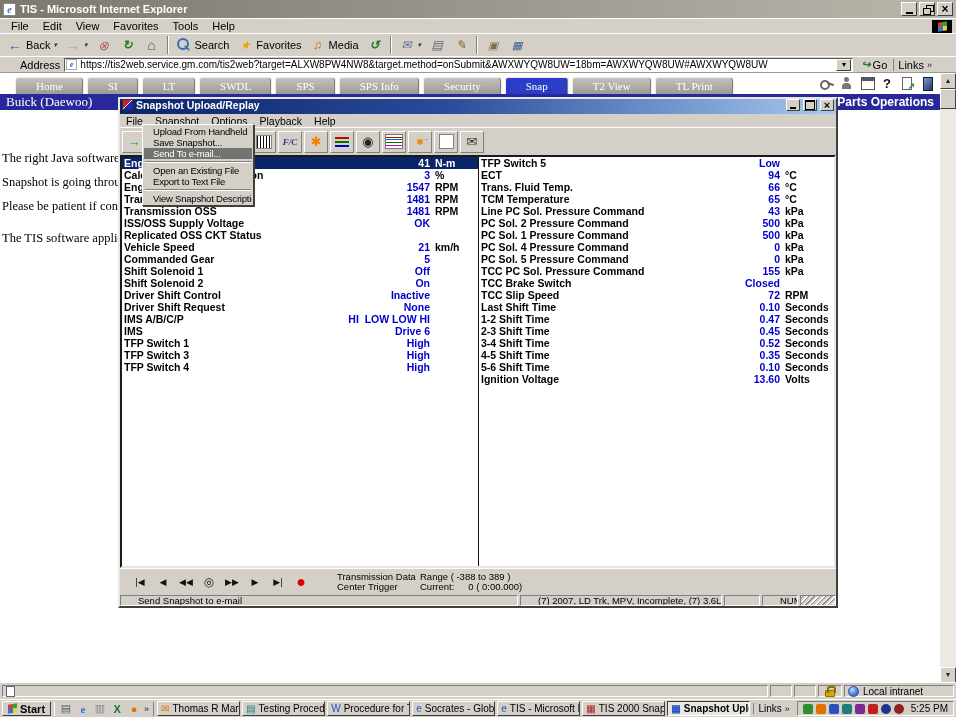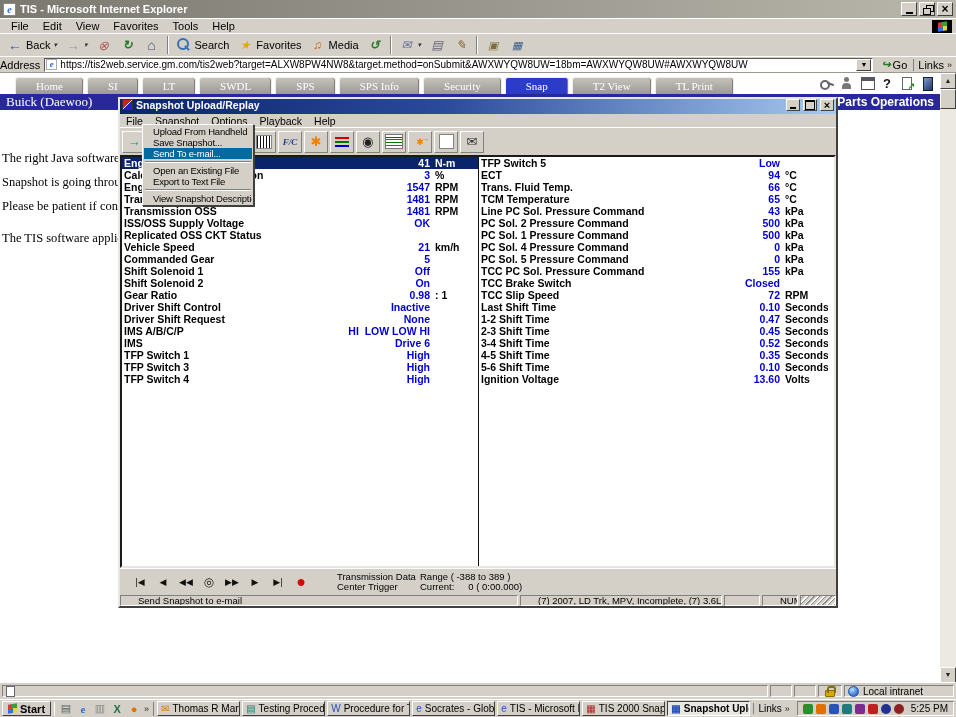--- a/index.html
+++ b/index.html
@@ -41,21 +41,21 @@
   .search-button .tic::after{content:"";width:6px;height:2px;background:#356fb5;position:absolute;left:8px;top:10px;transform:rotate(45deg)}
   .favorites-button .tic::before{content:"★";font-size:12px;color:#e8a800}
   .media-button .tic::before{content:"♫";font-size:12px;color:#d06000}
   .history-button .tic::before{content:"↺";font-size:12px;font-weight:bold;color:#2a7a2a}
   .mail-button .tic::before{content:"✉";font-size:12px;color:#60708f}
   .print-button .tic::before{content:"▤";font-size:12px;color:#667}
   .edit-button .tic::before{content:"✎";font-size:12px;color:#806020}
   .discussions-button .tic::before{content:"▣";font-size:11px;color:#7f6f3f}
   .messenger-button .tic::before{content:"▦";font-size:11px;color:#3f5f8f}
   .ie-addressbar{position:absolute;left:0;top:56px;width:956px;height:16px;display:flex;align-items:center;
-    border-top:1px solid #fff;padding:0 0}
+    border-top:1px solid #fff;padding:0 20px}
   .addr-input{flex:1;height:14px;background:#fff;border:1px solid;border-color:#5a5a52 #fff #fff #5a5a52;
     display:flex;align-items:center;margin:0 4px;padding:0 1px}
   .addr-icon{width:11px;height:11px;border:1px solid #aab;background:#fff;font-family:"Liberation Serif",serif;
     font-style:italic;font-weight:bold;color:#2a6fd6;font-size:9px;line-height:9px;text-align:center}
   .addr-url{flex:1;font-size:10px;white-space:nowrap;overflow:hidden;margin-left:3px}
   .addr-drop{width:15px;height:12px;background:#d4d0c8;border:1px solid;border-color:#fff #404040 #404040 #fff;
     font-size:7px;text-align:center;line-height:10px}
   .go-btn{display:flex;align-items:center;gap:2px;padding:0 4px}
   .go-btn i::before{content:"↪";color:#2a7a2a;font-weight:bold;font-size:11px}
   .links-box{display:flex;align-items:center;gap:3px;border-left:1px solid #808080;padding:0 4px;margin-left:2px}
@@ -148,21 +148,21 @@
   .pb-range{position:absolute;left:300px;top:3px;font-size:9.5px;line-height:10px}
   .pb-range .cv{margin-left:14px;white-space:pre}
   .sw-status{height:12px;display:flex;gap:2px;font-size:9.5px;align-items:stretch;padding-top:1px}
   .pane{border:1px solid;border-color:#808080 #fff #fff #808080;line-height:9px;padding:0 17px;white-space:pre;overflow:hidden}
   .p-msg{width:398px}.p-veh{flex:1}.p-sm{width:26px}.p-num{width:30px;text-align:center}
   .grip{width:12px;background:repeating-linear-gradient(135deg,#fff 0 1px,#888 1px 2px,transparent 2px 4px)}
   
   .sw-menu{position:absolute;left:142px;top:51px;width:112px;background:#d4d0c8;padding:1px;z-index:40;
     border:1px solid;border-color:#fff #404040 #404040 #fff;box-shadow:1px 1px 0 #404040}
   .mi{height:11px;line-height:11px;font-size:9.5px;padding:0 2px 0 9px;white-space:nowrap;overflow:hidden;letter-spacing:-0.2px}
-  .mi.hl{background:#0369a1;color:#fff}
+  .mi.hl{background:#737373;color:#fff}
   .mi.sep{height:0;padding:0;margin:2px 1px;border-top:1px solid #808080;border-bottom:1px solid #fff}
   
   .ie-statusbar{position:absolute;left:0;top:682px;width:956px;height:16px;background:#d4d0c8;
     border-top:1px solid #fff;display:flex;gap:2px;align-items:stretch;padding:2px 2px 1px}
   .spane{border:1px solid;border-color:#808080 #fff #fff #808080;display:flex;align-items:center;padding:0 3px;font-size:10px}
   .sp-main{flex:1;gap:3px}
   .doc-icon{width:9px;height:11px;background:#fff;border:1px solid #667}
   .sp-a,.sp-b{width:22px}
   .sp-lock{width:24px;justify-content:center}
   .lock{width:10px;height:7px;background:#d8a800;border:1px solid #8a6d00;border-radius:1px;position:relative;margin-top:4px}
@@ -479,25 +479,20 @@
             <div class="prow txt">
             <span class="nm">Shift Solenoid 1</span>
             <span class="val">Off</span>
             <span class="unit"></span>
           </div>
             <div class="prow txt">
             <span class="nm">Shift Solenoid 2</span>
             <span class="val">On</span>
             <span class="unit"></span>
           </div>
-            <div class="prow">
-            <span class="nm">Gear Ratio</span>
-            <span class="val">0.98</span>
-            <span class="unit">: 1</span>
-          </div>
             <div class="prow txt">
             <span class="nm">Driver Shift Control</span>
             <span class="val">Inactive</span>
             <span class="unit"></span>
           </div>
             <div class="prow txt">
             <span class="nm">Driver Shift Request</span>
             <span class="val">None</span>
             <span class="unit"></span>
           </div>

